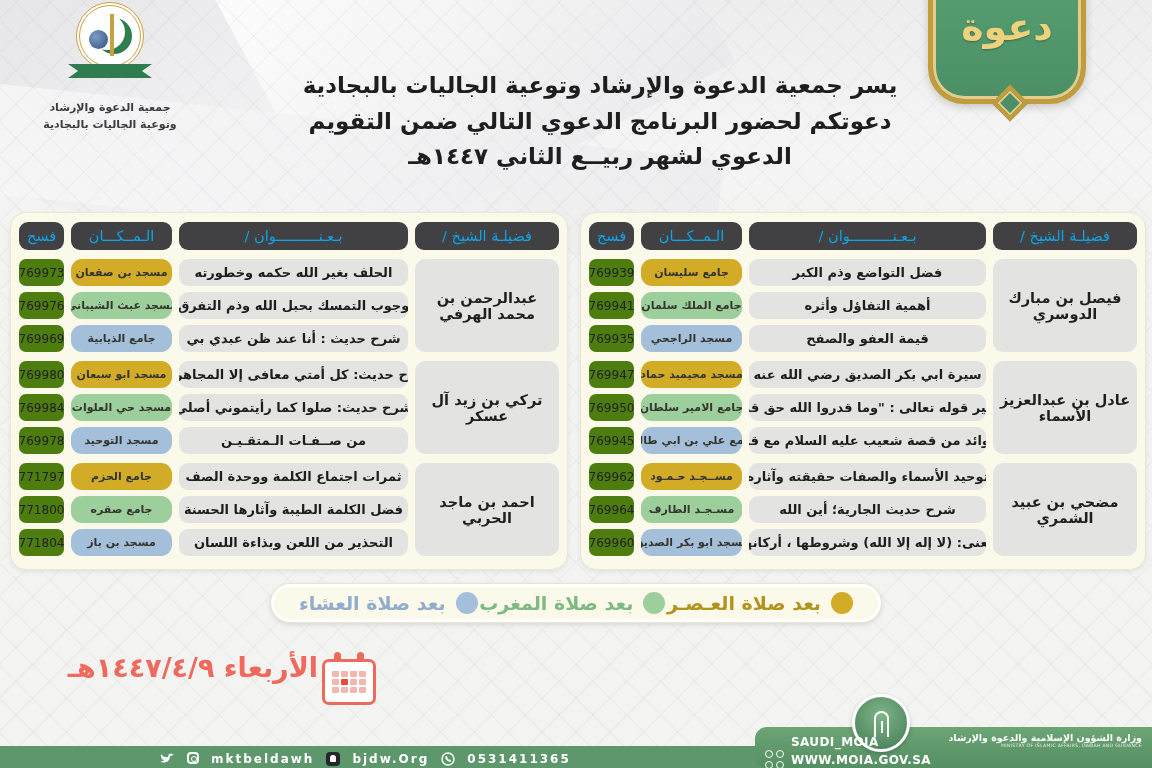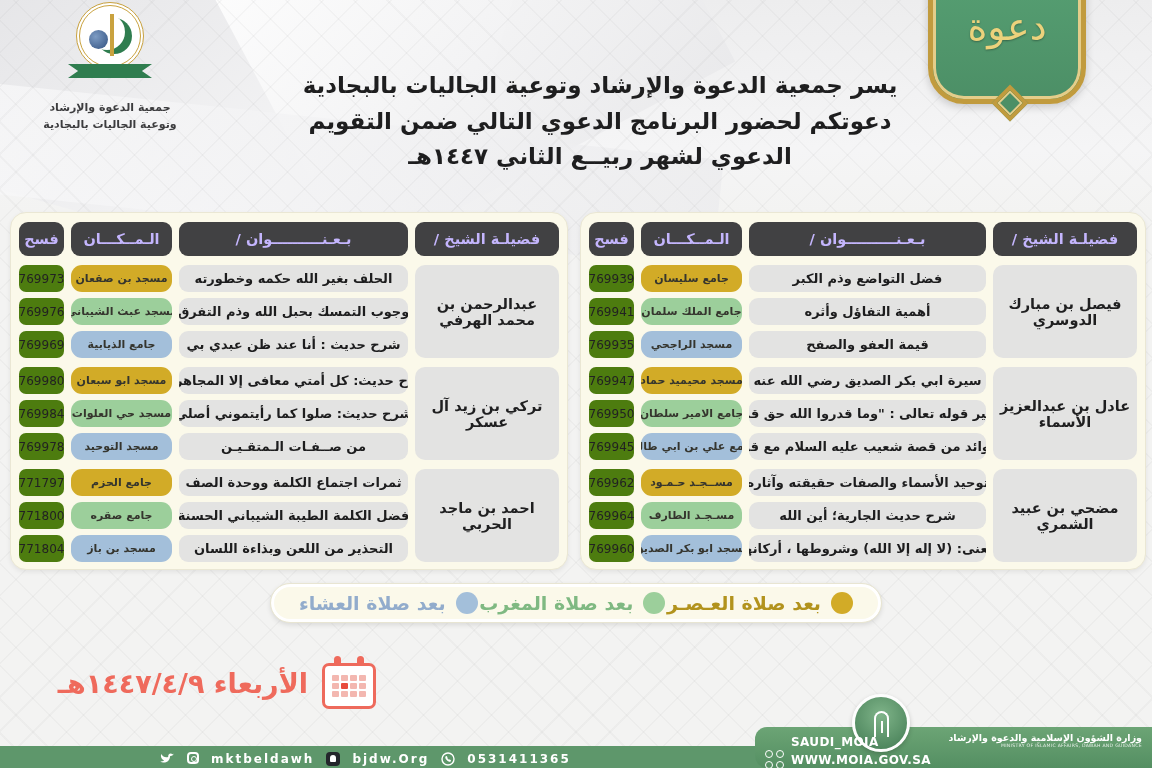--- a/index.html
+++ b/index.html
@@ -36,36 +36,36 @@
   .org-name{margin-top:22px;font-size:11px;font-weight:bold;color:#3c3c3e;line-height:1.5;}
 
   
   .medallion{position:absolute;left:928px;top:-58px;width:158px;height:162px;z-index:3;
     background:linear-gradient(180deg,#58a275,#4c8f66);
     border:5px solid #c19b3e;border-radius:36px;box-sizing:border-box;
     box-shadow:inset 0 0 0 3px #e4cd8a,0 3px 8px rgba(0,0,0,.18);}
   .medallion .tip{position:absolute;left:64px;bottom:-17px;width:26px;height:26px;transform:rotate(45deg);
     background:#4c8f66;border:4px solid #c19b3e;box-sizing:border-box;box-shadow:inset 0 0 0 2px #e4cd8a;}
   .medallion .word{position:absolute;left:0;right:0;top:58px;text-align:center;
-    font-size:38px;font-weight:normal;color:#ecd27c;text-shadow:0 1px 2px rgba(0,0,0,.3);}
+    font-size:38px;font-weight:bold;color:#ecd27c;text-shadow:0 1px 2px rgba(0,0,0,.3);}
 
   
   .head-text{position:absolute;left:290px;top:68px;width:620px;z-index:3;text-align:center;
     color:#1e1e1f;font-weight:bold;font-size:23px;line-height:1.55;}
 
   
   .table{position:absolute;top:212px;height:358px;z-index:3;background:#fbf9ea;
     border:1px solid #eae7d4;border-radius:16px;box-shadow:0 2px 5px rgba(0,0,0,.07);
     padding:9px 8px;box-sizing:border-box;}
   .table.right{left:580px;width:566px;}
   .table.left{left:10px;width:558px;}
   .thead,.group{display:grid;grid-template-columns:144px 1fr 101px 45px;gap:7px;}
   .thead{margin-bottom:9px;}
-  .th{background:#414143;color:#c4b5fd;border-radius:9px;height:34px;display:flex;align-items:center;
-    justify-content:center;font-size:14.5px;font-weight:bold;white-space:nowrap;}
+  .th{background:#414143;color:#0ea5e9;border-radius:9px;height:28px;display:flex;align-items:center;
+    justify-content:center;font-size:14.5px;font-weight:normal;white-space:nowrap;}
   .group{margin-bottom:9px;grid-auto-rows:27px;row-gap:6px;}
   .sheikh{grid-row:1/span 3;background:#e3e3e2;border-radius:10px;display:flex;align-items:center;
     justify-content:center;font-weight:bold;font-size:14.5px;color:#1f1f20;text-align:center;padding:0 5px;}
   .cell-title{background:#e3e3e2;border-radius:9px;display:flex;align-items:center;justify-content:center;
     font-weight:bold;font-size:13px;color:#1d1d1e;padding:0 8px;white-space:nowrap;overflow:hidden;}
   .badge{border-radius:11px;display:flex;align-items:center;justify-content:center;font-weight:bold;
     font-size:11px;color:#35352e;padding:0 3px;white-space:nowrap;overflow:hidden;background:var(--slot,#ddd);}
   .permit{background:#4d7c0f;border-radius:7px;display:flex;align-items:center;justify-content:center;
     font-size:12px;color:#222;direction:ltr;}
   .slot-asr{--slot:#d2ab27;--slot-text:#b2931d;}
@@ -75,21 +75,21 @@
   
   .legend{position:absolute;left:270px;top:583px;width:612px;height:40px;z-index:3;background:#fbf9ea;
     border-radius:999px;border:1px solid #e8e5d2;box-shadow:0 2px 5px rgba(0,0,0,.1),inset 0 0 0 3px #fff;
     display:flex;align-items:center;justify-content:space-between;padding:0 28px;box-sizing:border-box;}
   .legend-item{display:flex;align-items:center;gap:10px;}
   .legend-dot{width:22px;height:22px;border-radius:50%;background:var(--slot);}
   .legend-label{font-size:19px;font-weight:bold;color:var(--slot-text);white-space:nowrap;}
 
   
   .date-row{position:absolute;left:36px;top:652px;width:340px;height:62px;z-index:3;
-    display:flex;align-items:center;gap:14px;}
+    display:flex;align-items:flex-start;gap:4px;}
   .cal{position:relative;width:54px;height:54px;flex:0 0 auto;}
   .cal-ring{position:absolute;top:0;width:7px;height:13px;background:#ef6a5c;border-radius:4px;}
   .cal-body{position:absolute;top:7px;left:0;width:54px;height:46px;background:#fff;
     border:3px solid #ee6a5c;border-radius:7px;box-sizing:border-box;
     display:grid;grid-template-columns:repeat(4,7px);grid-auto-rows:6px;gap:2px;
     justify-content:center;align-content:center;direction:ltr;}
   .cal-cell{background:#f3b7b0;border-radius:1px;}
   .cal-cell.hot{background:#e84c3d;}
   .date-text{color:#ef6a5c;font-size:27px;font-weight:bold;white-space:nowrap;}
 
@@ -236,21 +236,21 @@
       <div class="cell-title">من صــفـات الـمتقـيـن</div>
       <div class="badge slot-isha">مسجد التوحيد</div>
       <div class="permit">769978</div>
     </div>
 
     <div class="group">
       <div class="sheikh">احمد بن ماجد الحربي</div>
       <div class="cell-title">ثمرات اجتماع الكلمة ووحدة الصف</div>
       <div class="badge slot-asr">جامع الحزم</div>
       <div class="permit">771797</div>
-      <div class="cell-title">فضل الكلمة الطيبة الشيباني الحسنة</div>
+      <div class="cell-title">فضل الكلمة الطيبة وآثارها الحسنة</div>
       <div class="badge slot-maghrib">جامع صقره</div>
       <div class="permit">771800</div>
       <div class="cell-title">التحذير من اللعن وبذاءة اللسان</div>
       <div class="badge slot-isha">مسجد بن باز</div>
       <div class="permit">771804</div>
     </div>
   </section>
 
   <div class="legend">
     <div class="legend-item slot-asr">

